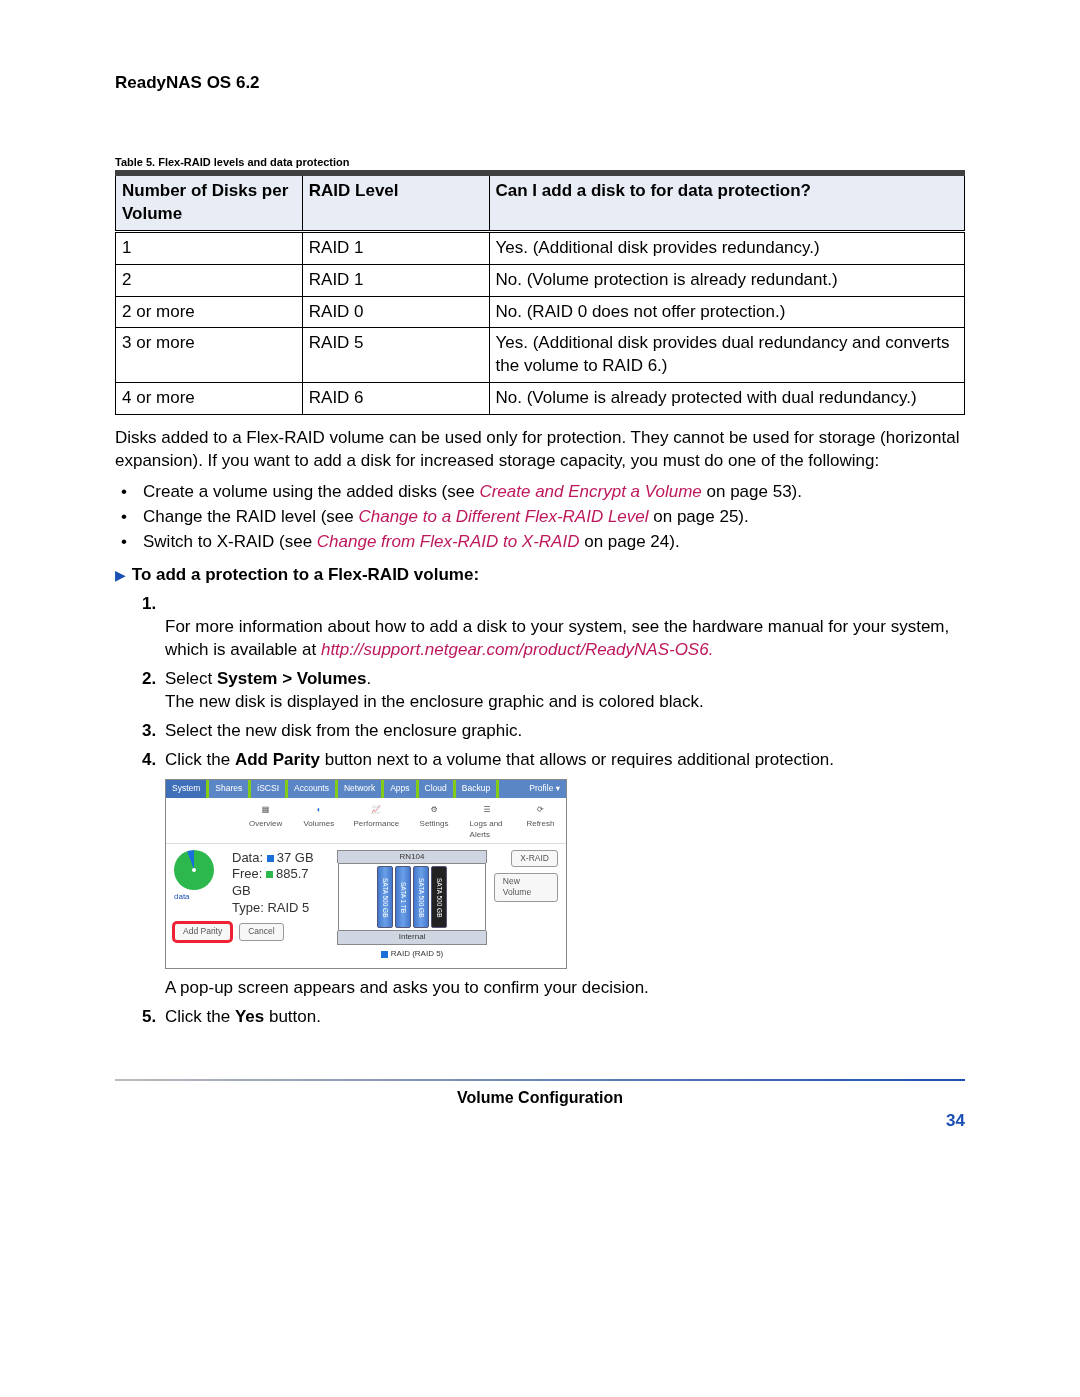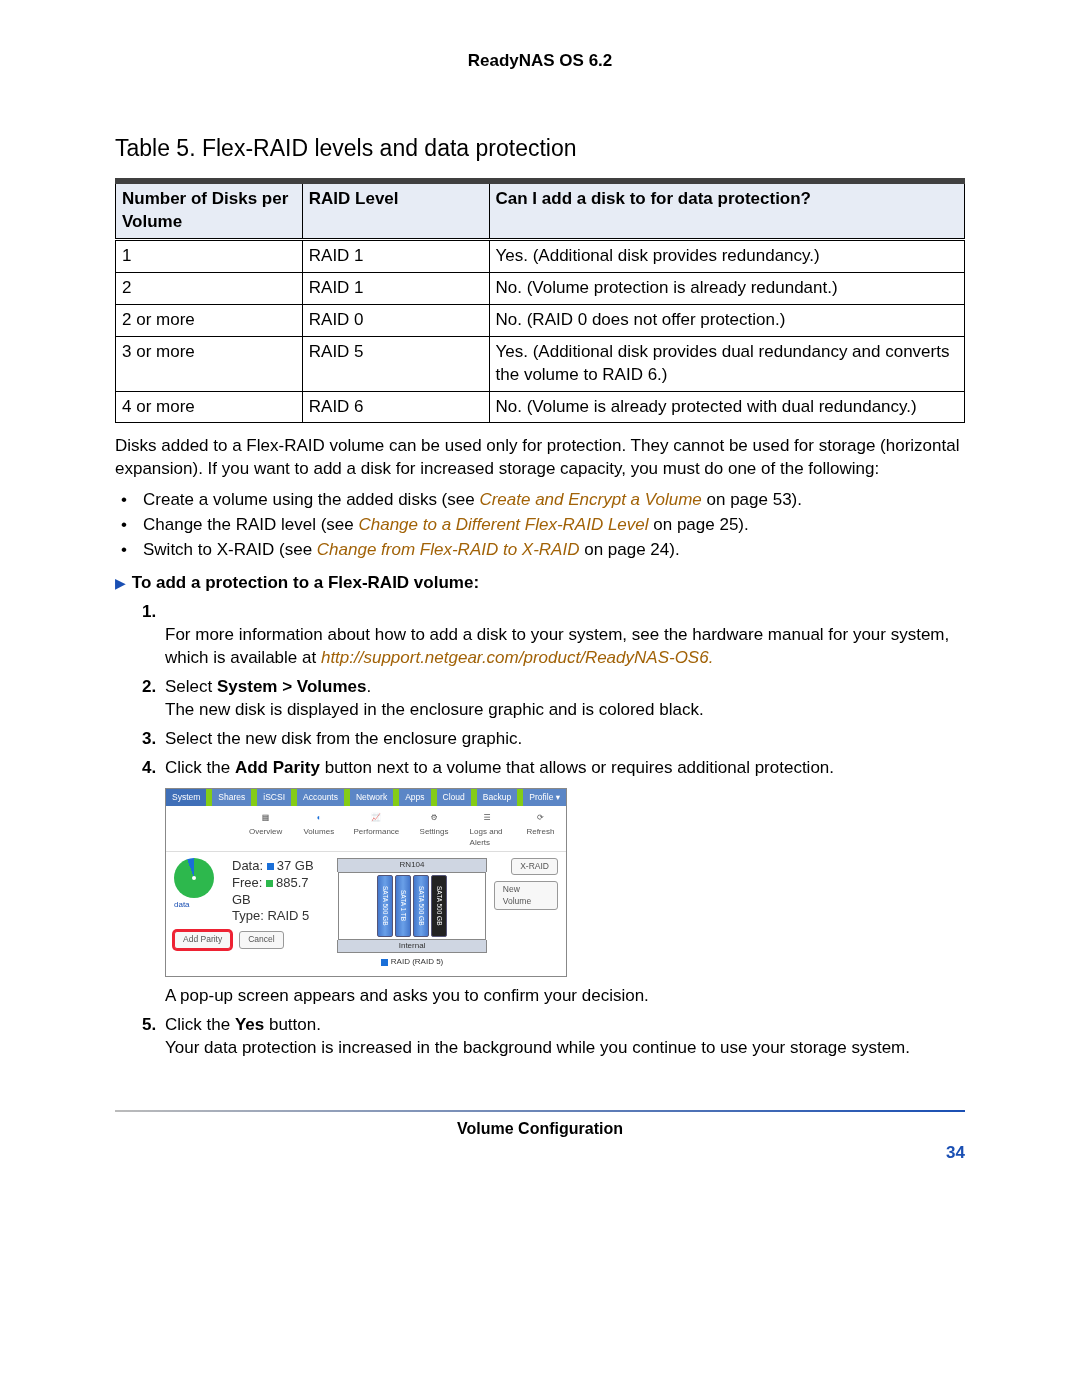--- a/index.html
+++ b/index.html
@@ -12,30 +12,28 @@
   }
   .page {
     width: 1080px;
     min-height: 1397px;
     margin: 0 auto;
     padding: 0 115px 0 115px;
     box-sizing: border-box;
     position: relative;
   }
   .header-title {
-    text-align: center;
     font-weight: bold;
     font-size: 17px;
-    padding-top: 50px;
+    padding-top: 72px;
     padding-bottom: 60px;
   }
   .table-caption {
-    font-weight: normal;
-    font-size: 23px;
-    margin-bottom: 14px;
+    font-weight: bold;
+    font-size: 11px;
   }
   table.raid {
     width: 100%;
     border-collapse: collapse;
     font-size: 17px;
   }
   table.raid th, table.raid td {
     border: 1px solid #000;
     padding: 4px 6px;
     text-align: left;
@@ -61,21 +59,21 @@
     padding-left: 26px;
   }
   ul.bullets li {
     margin: 2px 0;
     padding-left: 2px;
   }
   ul.bullets li::marker {
     content: "•   ";
   }
   a.doclink, .doclink {
-    color: #a16207;
+    color: #be185d;
     font-style: italic;
     text-decoration: none;
   }
   .task-heading {
     margin: 10px 0 6px 0;
     display: flex;
     align-items: center;
     gap: 6px;
   }
   .task-heading .arrow {
@@ -108,21 +106,21 @@
     font-size: 9px;
     color: #333;
   }
   .ui-tabs {
     display: flex;
     background: #5b86c6;
     color: #fff;
   }
   .ui-tabs div {
     padding: 3px 6px;
-    border-right: 6px solid #84cc16;
+    border-right: 3px solid #84cc16;
     font-size: 8.5px;
   }
   .ui-tabs div.active {
     background: #3f6fb8;
   }
   .ui-tabs div.last {
     margin-left: auto;
     border-right: none;
   }
   .ui-iconrow {
@@ -350,21 +348,20 @@
             <div class="ui-btn">X-RAID</div>
             <div class="ui-btn">New Volume</div>
           </div>
         </div>
       </div>
 
       <span>A pop-up screen appears and asks you to confirm your decision.</span>
     </li>
     <li>
       <span>Click the </span><span class="bold">Yes</span><span> button.</span><br>
-      <span>Your data protection is increased in the background while you continue to use your storage system.</span>
     </li>
   </ol>
 
   <div class="hr-footer"></div>
   <div class="footer">
     <div class="sect">Volume Configuration</div>
     <div class="pnum">34</div>
   </div>
 
 </div>

